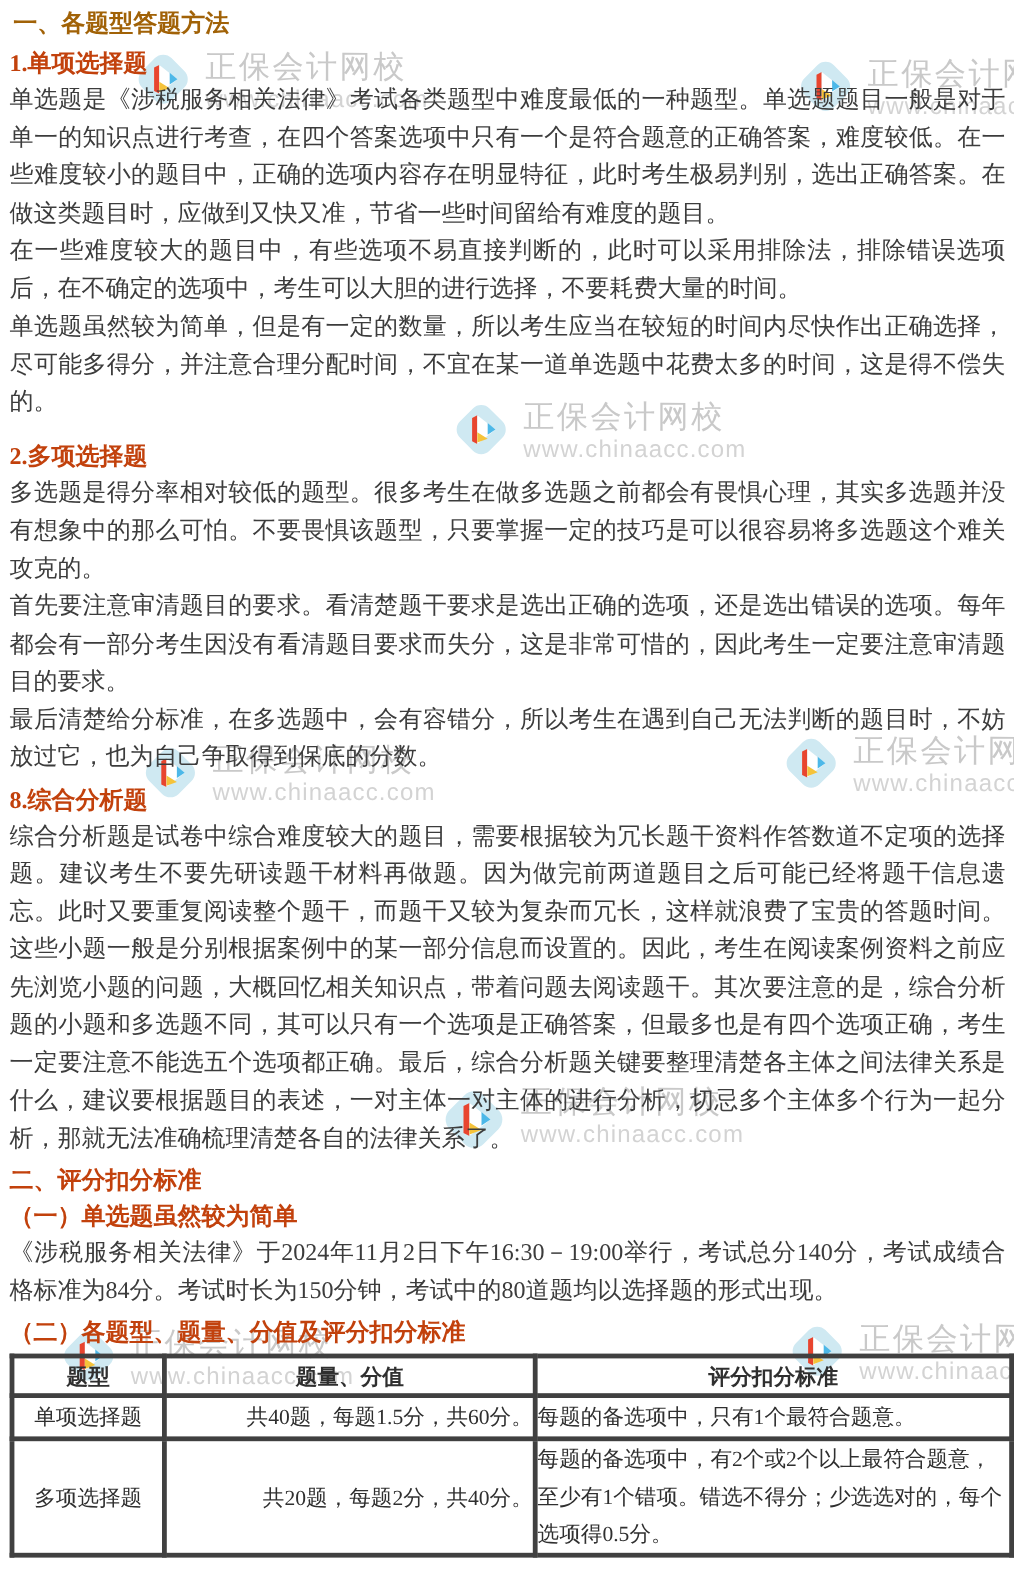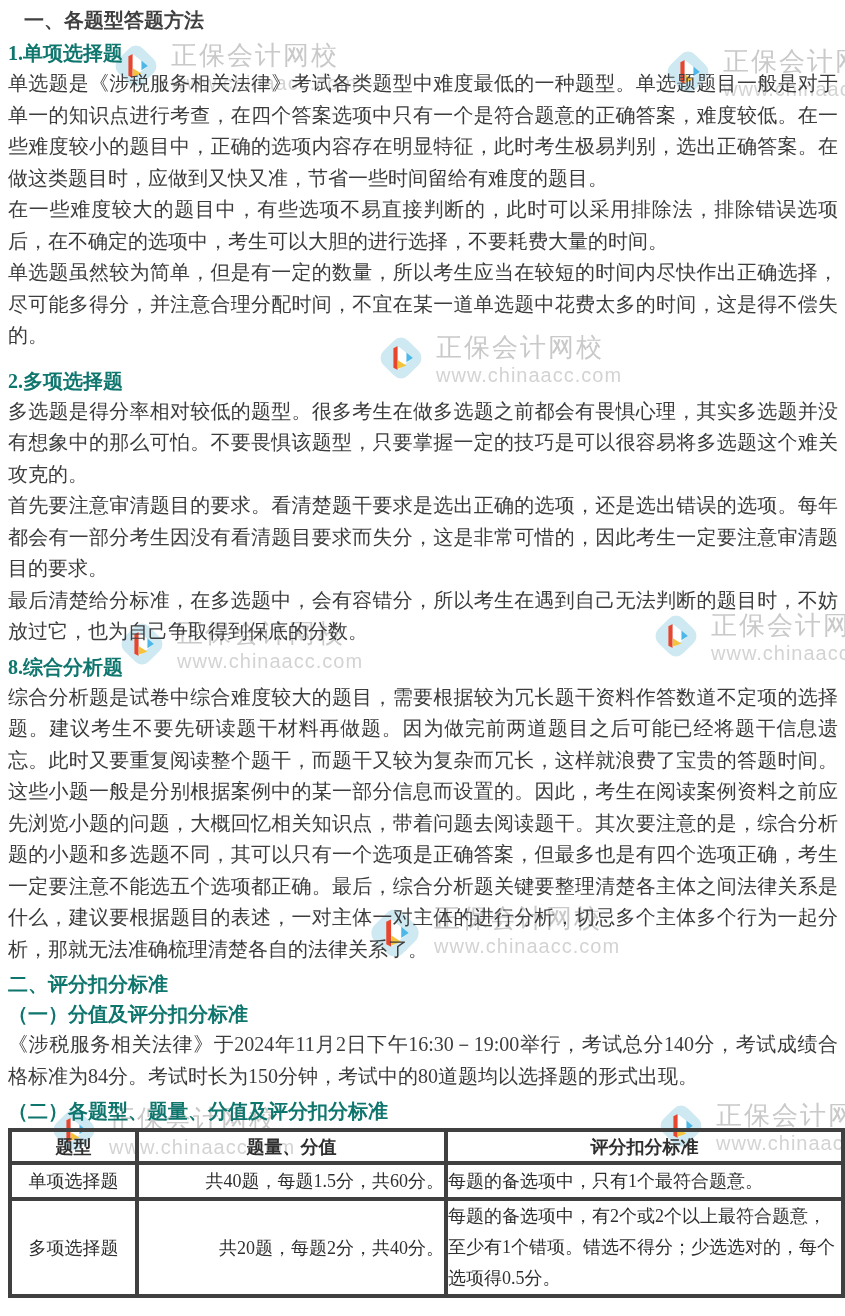--- a/index.html
+++ b/index.html
@@ -29,25 +29,25 @@
   .wm-url{
     font-size:20px;line-height:24px;letter-spacing:1px;
     color:#d3d3d3;
     font-family:"Liberation Sans","DejaVu Sans",sans-serif;
   }
   
   .content{
     position:absolute;left:8px;top:0;width:830px;z-index:1;
   }
   .h-main{
-    font-size:20px;font-weight:bold;color:#404040;
-    line-height:28px;margin:6px 0 0 16px;
+    font-size:20px;font-weight:bold;color:#a16207;
+    line-height:28px;margin:6px 0 0 3px;
   }
   .h-sub{
-    font-size:20px;font-weight:bold;color:#0f766e;
+    font-size:20px;font-weight:bold;color:#c2410c;
     line-height:30px;margin:4px 0 0 0;
   }
   .h-sub.tight{margin-top:14px;}
   .h-sub.nomargin{margin-top:0;}
   p.body{
     font-size:20px;line-height:31.5px;margin:0;
     text-align:justify;text-justify:inter-ideograph;
     color:#3c3c3c;
   }
   
@@ -199,21 +199,21 @@
 
   <div class="h-sub tight">2.多项选择题</div>
   <p class="body">多选题是得分率相对较低的题型。很多考生在做多选题之前都会有畏惧心理，其实多选题并没有想象中的那么可怕。不要畏惧该题型，只要掌握一定的技巧是可以很容易将多选题这个难关攻克的。</p>
   <p class="body">首先要注意审清题目的要求。看清楚题干要求是选出正确的选项，还是选出错误的选项。每年都会有一部分考生因没有看清题目要求而失分，这是非常可惜的，因此考生一定要注意审清题目的要求。</p>
   <p class="body">最后清楚给分标准，在多选题中，会有容错分，所以考生在遇到自己无法判断的题目时，不妨放过它，也为自己争取得到保底的分数。</p>
 
   <div class="h-sub">8.综合分析题</div>
   <p class="body">综合分析题是试卷中综合难度较大的题目，需要根据较为冗长题干资料作答数道不定项的选择题。建议考生不要先研读题干材料再做题。因为做完前两道题目之后可能已经将题干信息遗忘。此时又要重复阅读整个题干，而题干又较为复杂而冗长，这样就浪费了宝贵的答题时间。这些小题一般是分别根据案例中的某一部分信息而设置的。因此，考生在阅读案例资料之前应先浏览小题的问题，大概回忆相关知识点，带着问题去阅读题干。其次要注意的是，综合分析题的小题和多选题不同，其可以只有一个选项是正确答案，但最多也是有四个选项正确，考生一定要注意不能选五个选项都正确。最后，综合分析题关键要整理清楚各主体之间法律关系是什么，建议要根据题目的表述，一对主体一对主体的进行分析，切忌多个主体多个行为一起分析，那就无法准确梳理清楚各自的法律关系了。</p>
 
   <div class="h-sub">二、评分扣分标准</div>
-  <div class="h-sub nomargin">（一）分值及评分扣分标准</div>
+  <div class="h-sub nomargin">（一）单选题虽然较为简单</div>
   <p class="body">《涉税服务相关法律》于2024年11月2日下午16:30－19:00举行，考试总分140分，考试成绩合格标准为84分。考试时长为150分钟，考试中的80道题均以选择题的形式出现。</p>
 
   <div class="h-sub">（二）各题型、题量、分值及评分扣分标准</div>
 
   <table class="score">
     <tbody>
       <tr class="hrow">
         <th class="c1">题型</th>
         <th class="c2">题量、分值</th>
         <th class="c3" style="text-align:center;">评分扣分标准</th>

